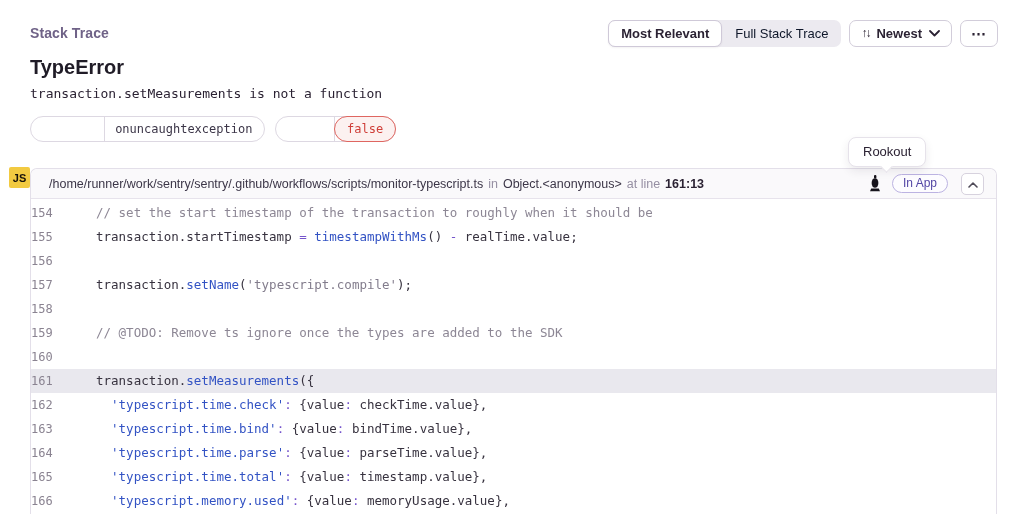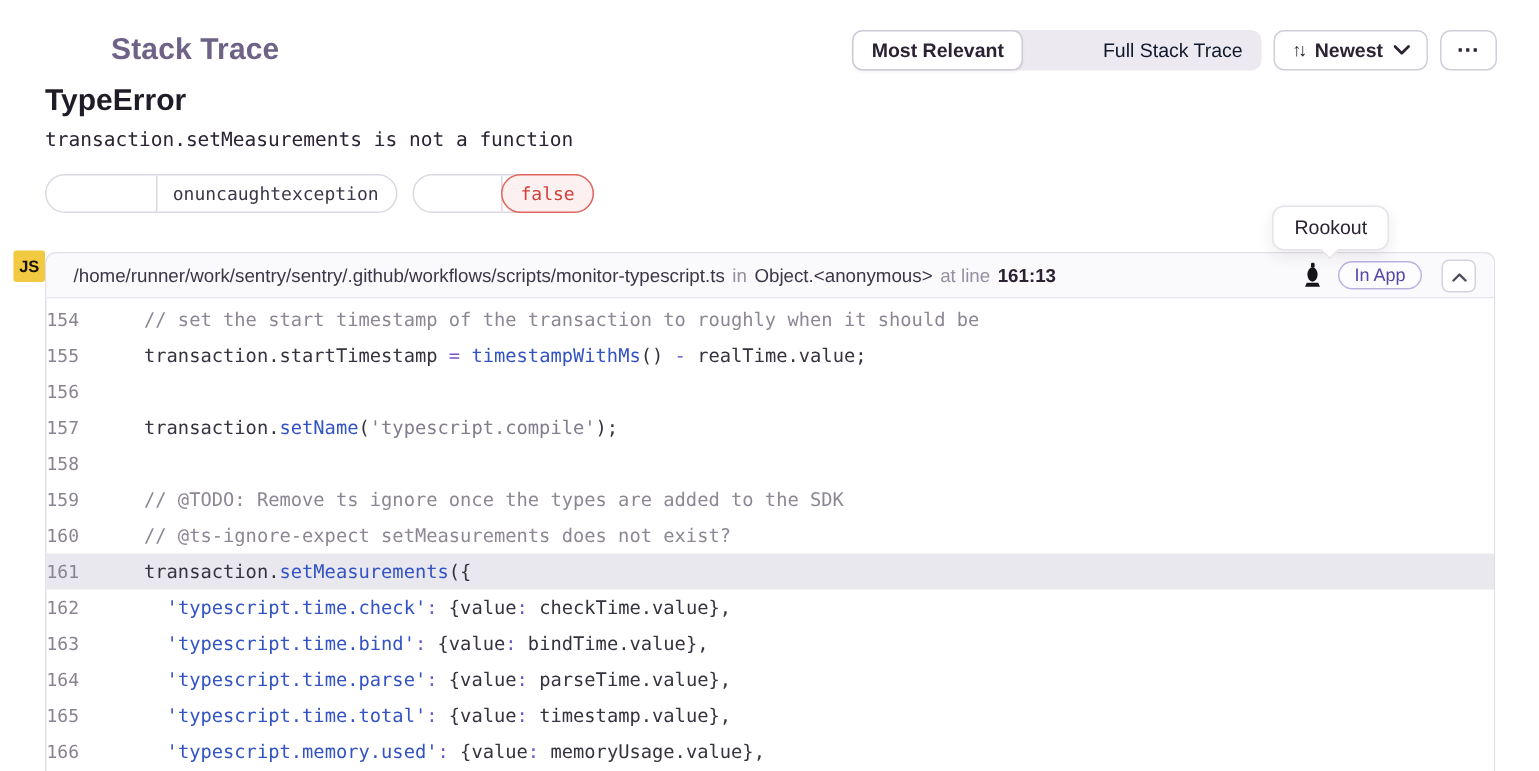--- a/index.html
+++ b/index.html
@@ -4,24 +4,24 @@
 <style>
   * { margin:0; padding:0; box-sizing:border-box; }
   html,body { width:1026px; height:514px; background:#fff; overflow:hidden; }
   body { font-family:"Liberation Sans", sans-serif; color:#2b2233; }
   .page { position:relative; width:1026px; height:514px; background:#fff; }
   .mono { font-family:"DejaVu Sans Mono","Liberation Mono",monospace; }
 
   
   .row1 { position:absolute; left:30px; right:28px; top:18px; height:30px;
           display:flex; justify-content:space-between; align-items:center; }
-  .section-title { font-size:20px; font-weight:700; color:#6f6287; letter-spacing:.1px;margin-left:44px; }
+  .section-title { font-size:14px; font-weight:700; color:#6f6287; letter-spacing:.1px; }
   .controls { display:flex; align-items:center; gap:8px; }
 
-  .segmented { display:flex; align-items:stretch; background:#eceaf0; border-radius:7px;gap:40px; }
+  .segmented { display:flex; align-items:stretch; background:#eceaf0; border-radius:7px; }
   .seg { font-size:13px; padding:5px 12px; border-radius:7px; color:#0f172a;
          background:transparent; border:1px solid transparent; cursor:pointer;
          font-family:"Liberation Sans",sans-serif; white-space:nowrap; }
   .seg.active { background:#fff; border:1px solid #cfc9d8; font-weight:700; color:#2b2233;
                 box-shadow:0 1px 2px rgba(43,34,51,.06); }
 
   .btn { display:flex; align-items:center; gap:7px; background:#fff; border:1px solid #d2cdda;
          border-radius:7px; padding:5px 11px; font-size:13px; font-weight:700; color:#2b2233;
          cursor:pointer; font-family:"Liberation Sans",sans-serif; }
   .sort-glyph { font-size:12px; letter-spacing:-2px; font-weight:400; color:#2b2233; }
@@ -179,21 +179,20 @@
         <div class="code-line">
           <span class="ln">158</span>
           <span class="ct"></span>
         </div>
         <div class="code-line">
           <span class="ln">159</span>
           <span class="ct"><span class="tk-c">// @TODO: Remove ts ignore once the types are added to the SDK</span></span>
         </div>
         <div class="code-line">
           <span class="ln">160</span>
-          <span class="ct"><span class="tk-c">// @ts-ignore-expect setMeasurements does not exist?</span></span>
         </div>
         <div class="code-line active">
           <span class="ln">161</span>
           <span class="ct"><span class="tk-p">transaction.</span><span class="tk-b">setMeasurements</span><span class="tk-p">({</span></span>
         </div>
         <div class="code-line">
           <span class="ln">162</span>
           <span class="ct"><span class="tk-p">  </span><span class="tk-b">'typescript.time.check'</span><span class="tk-o">:</span><span class="tk-p"> {value</span><span class="tk-o">:</span><span class="tk-p"> checkTime.value},</span></span>
         </div>
         <div class="code-line">

